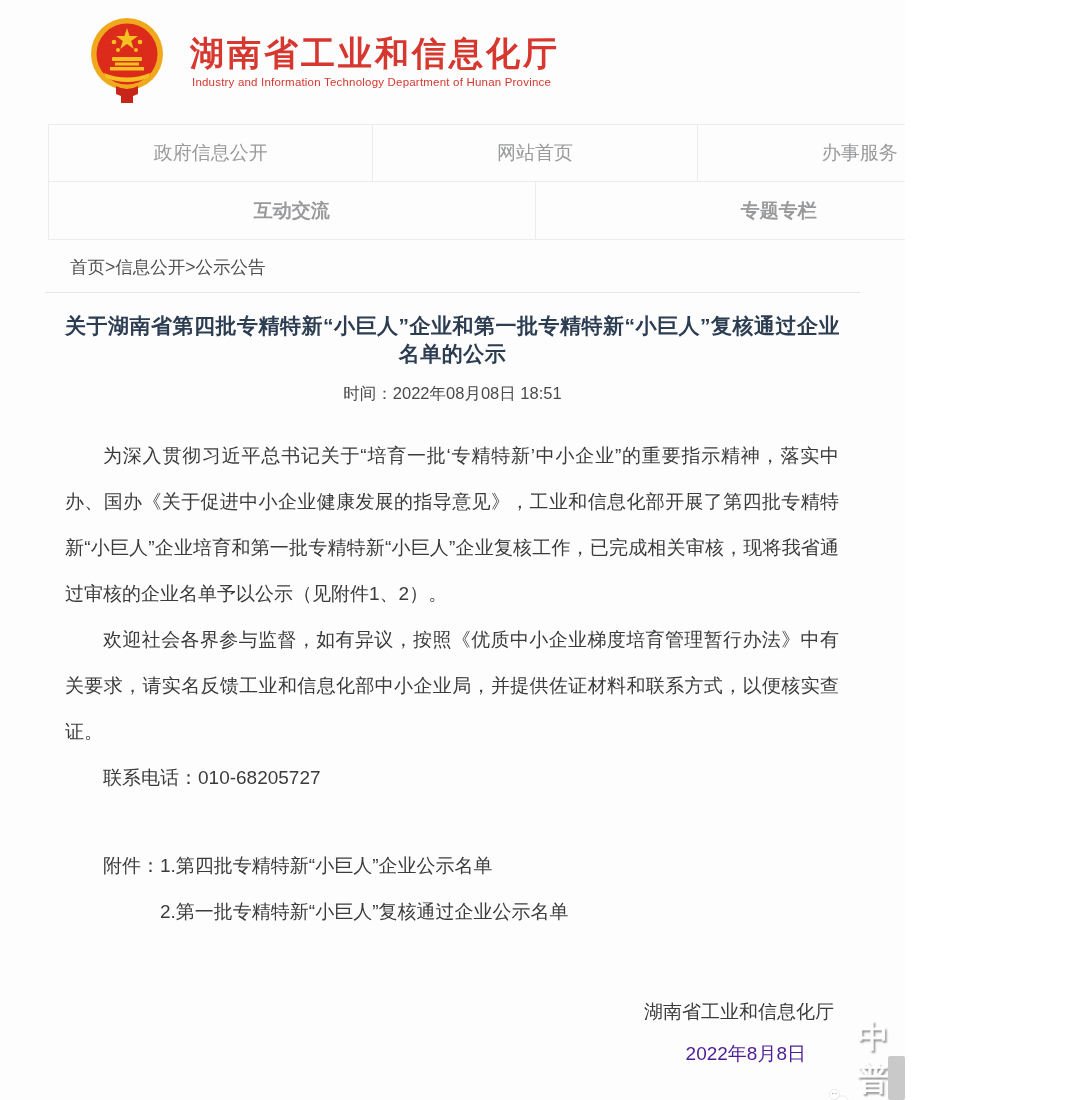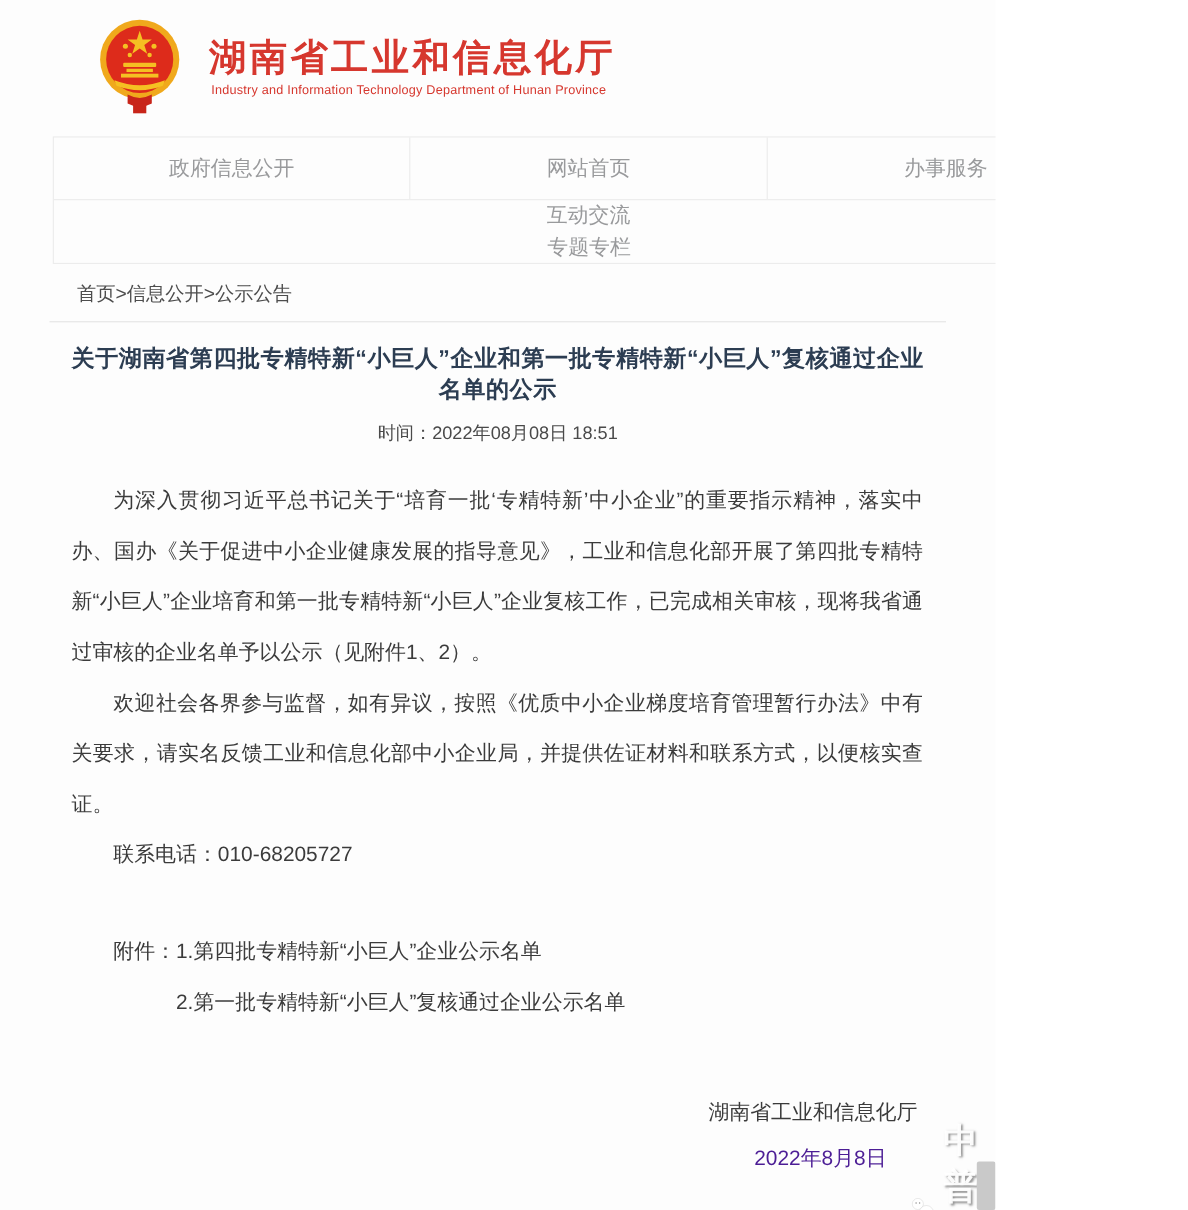--- a/index.html
+++ b/index.html
@@ -11,21 +11,21 @@
   .site-header { display:flex; align-items:center; padding:16px 0 8px 88px; }
   .emblem { width:78px; height:94px; flex:0 0 78px; }
   .header-titles { margin-left:24px; }
   .hd-cn { font-size:34px; font-weight:bold; letter-spacing:3px; line-height:1.1; }
   .hd-en { font-size:11.5px; font-weight:normal; letter-spacing:0.2px; margin:3px 0 3px 2px; }
 
   
   .main-nav { width:975px; margin:6px 0 0 48px; border:1px solid #ececec; }
   .nav-row { display:grid; height:57px; }
   .nav-row.r1 { grid-template-columns:1fr 1fr 1fr; border-bottom:1px solid #ececec; }
-  .nav-row.r2 { grid-template-columns:1fr; }
+  .nav-row.r2 { grid-template-columns:1fr 1fr;font-weight:bold; }
   .nav-cell { display:flex; align-items:center; justify-content:center;
     font-size:19px; color:#999a9c; border-right:1px solid #ececec; cursor:pointer; }
   .nav-cell:last-child { border-right:none; }
 
   
   .breadcrumb-bar { margin:0 45px; padding:15px 0 13px 25px;
     border-bottom:1px solid #e4e4e4; }
   .breadcrumb { font-size:17.5px; color:#4d4d4d; cursor:pointer; }
 
   

